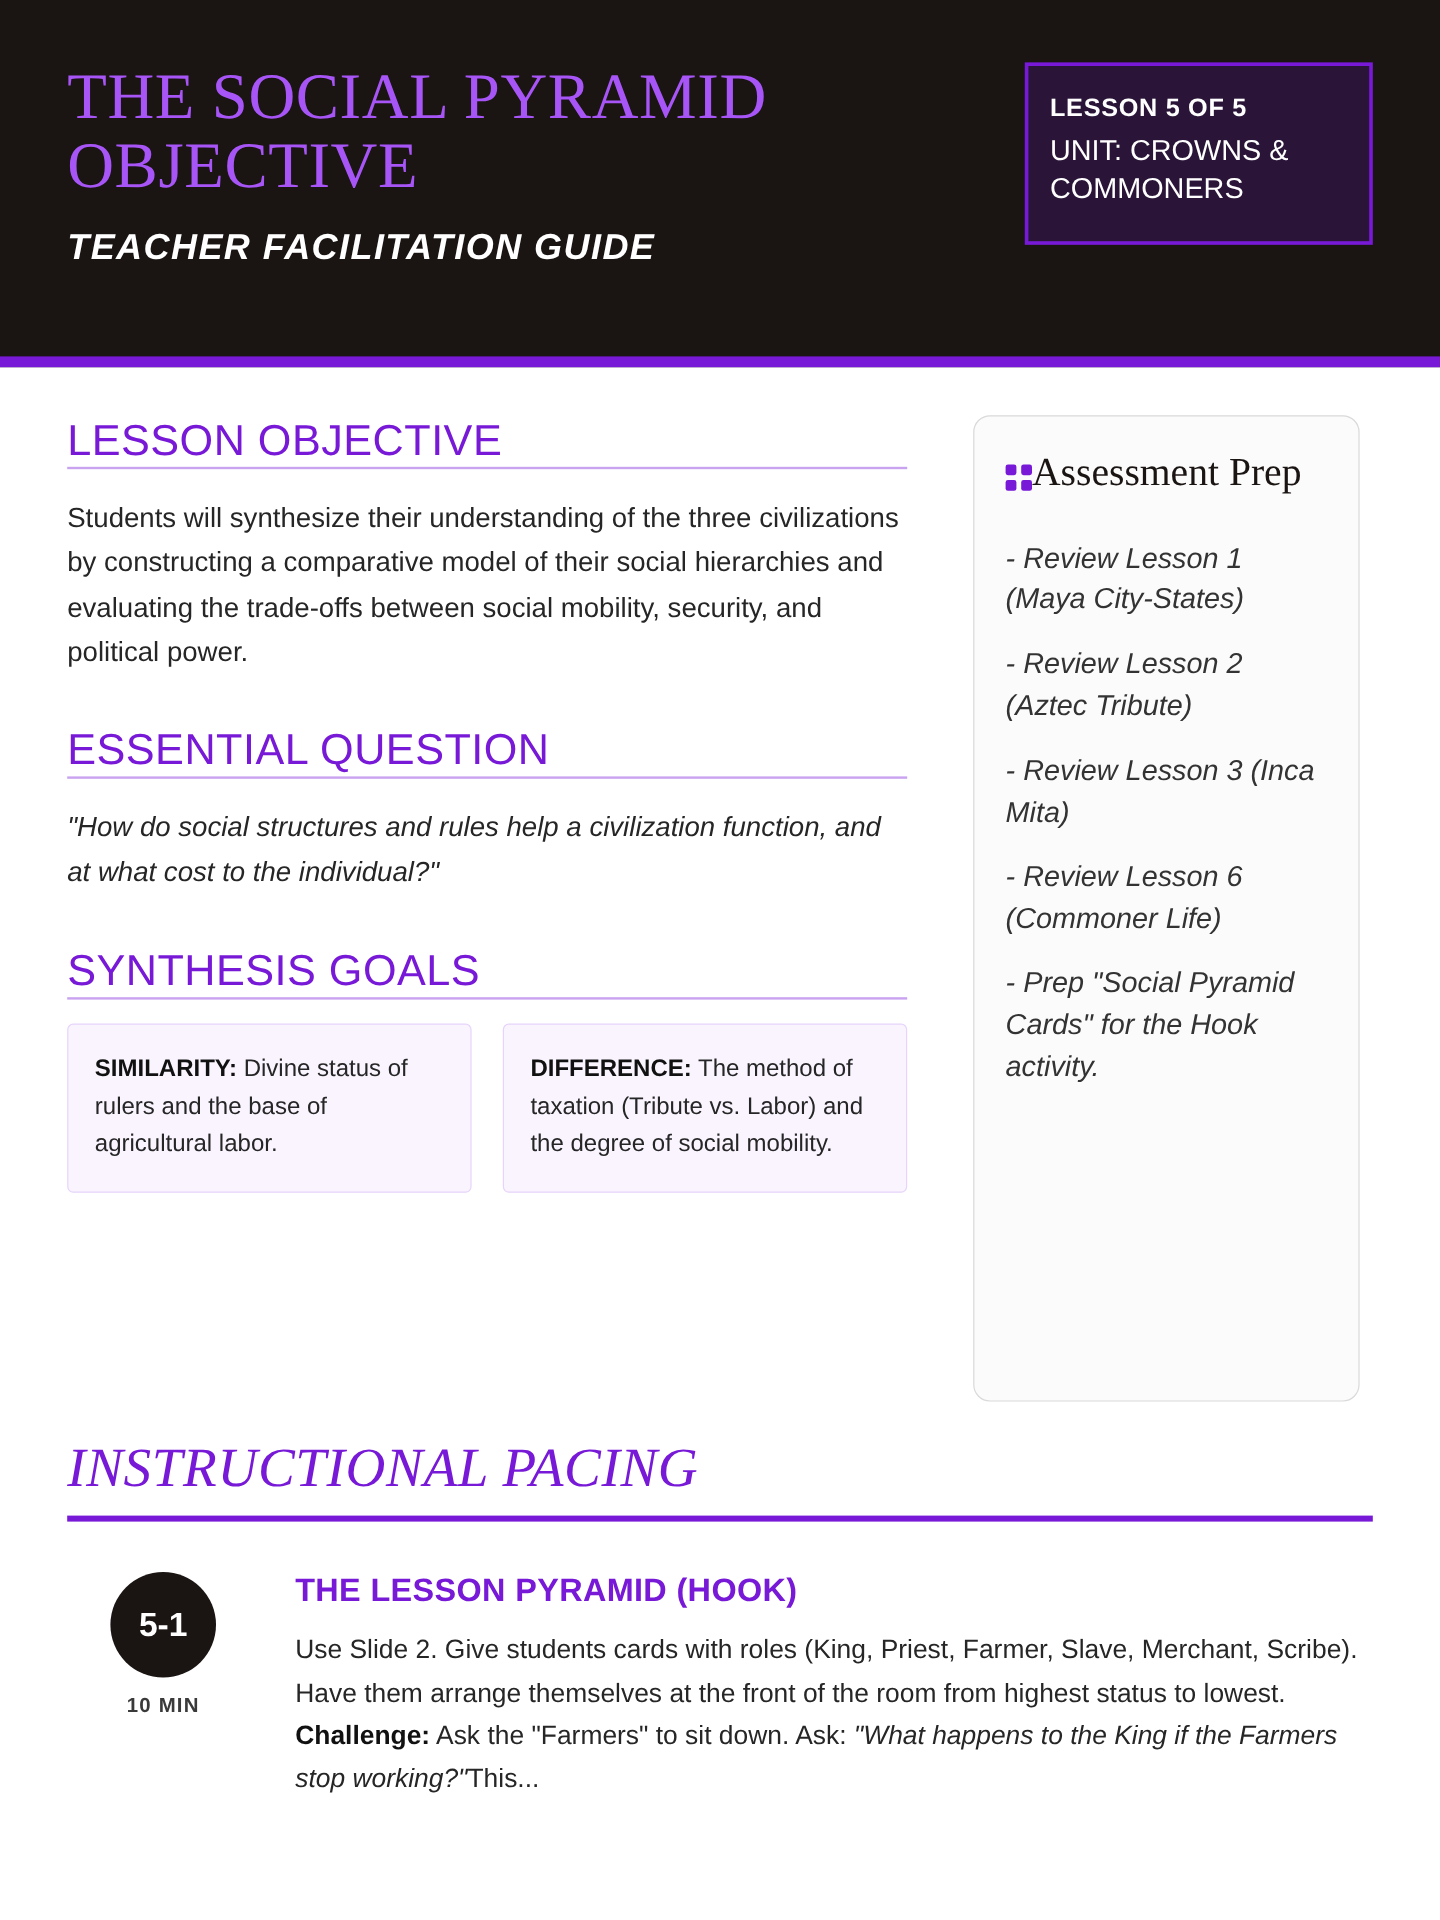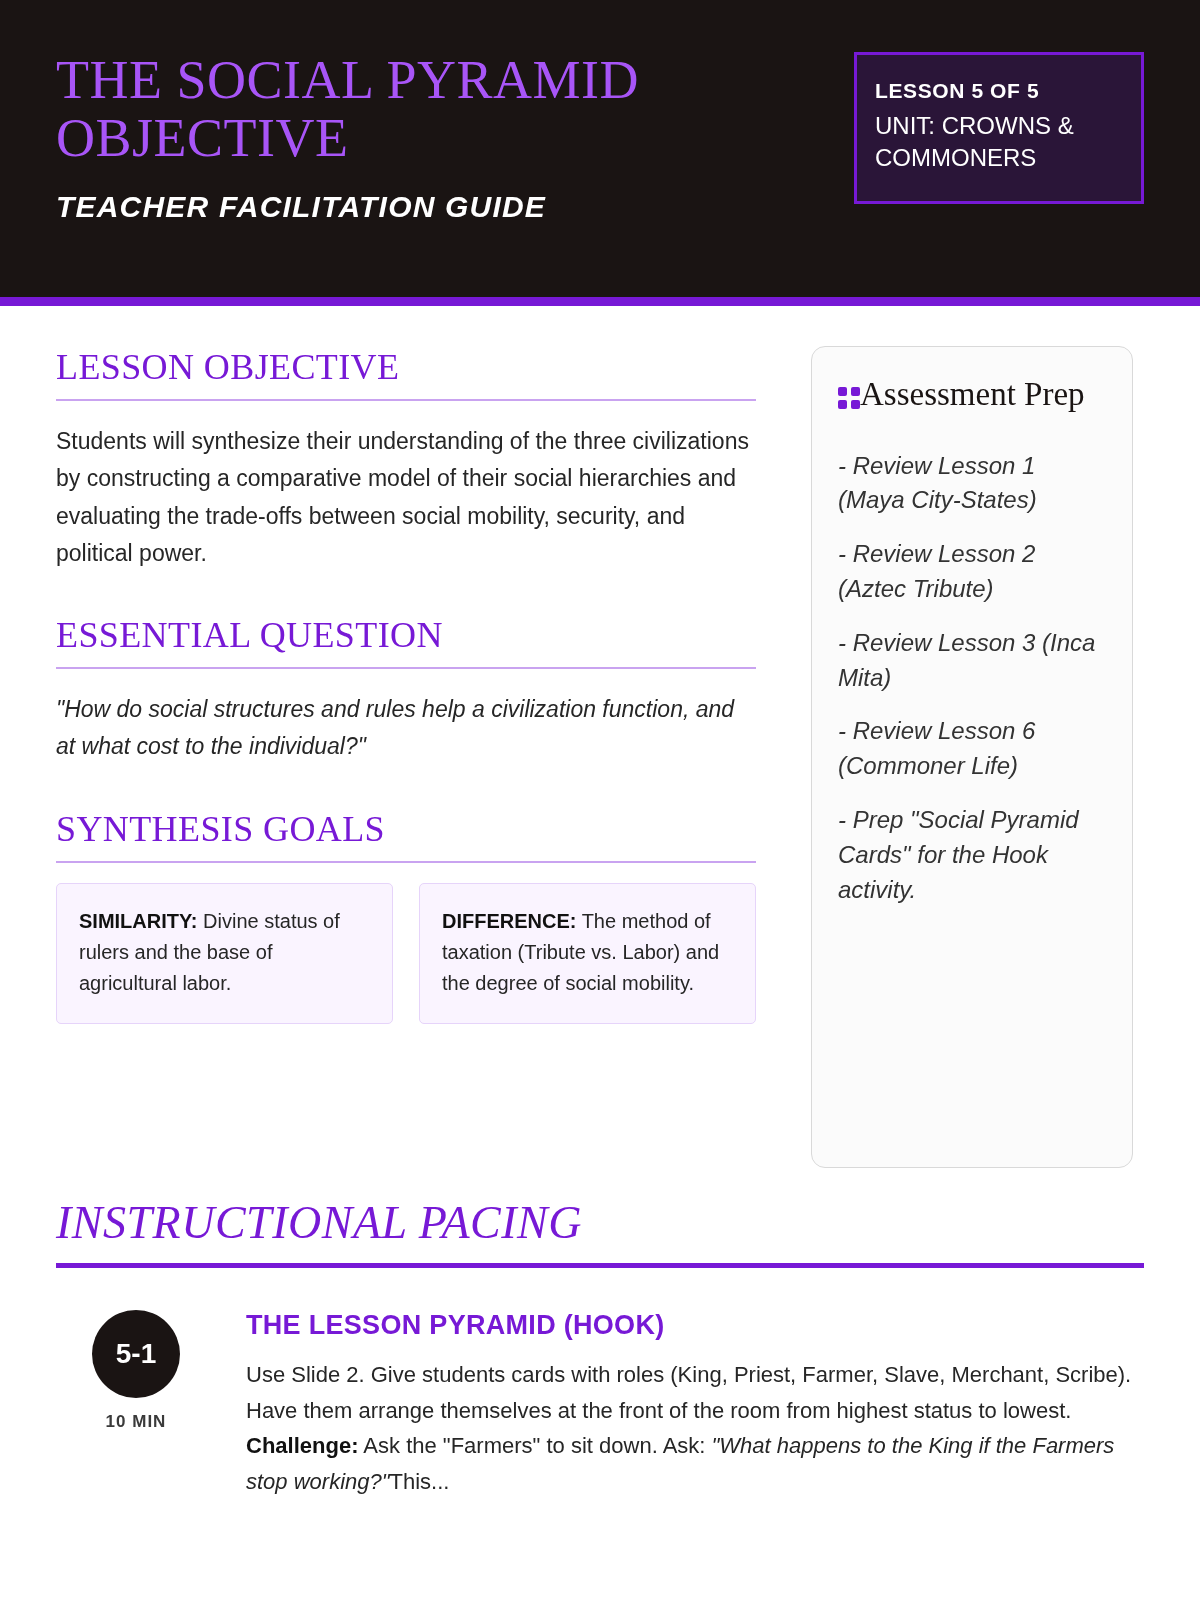--- a/index.html
+++ b/index.html
@@ -63,25 +63,25 @@
   
   .body-wrap {
     padding: 40px 56px 0 56px;
     display: flex;
     gap: 55px;
   }
   .col-main { width: 700px; }
   .col-side { width: 322px; }
 
   .sec-head {
-    font-family: Liberation Serif, serif;
+    font-family: Liberation Sans, sans-serif;
     font-size: 36px;
     color: #7719d6;
     letter-spacing: 0.4px;
-    padding-bottom: 11px;
+    padding-bottom: 1px;
     border-bottom: 2px solid #c9a3f0;
     margin-bottom: 22px;
   }
   .sec-head.tight { margin-bottom: 20px; }
   .body-text {
     font-size: 23px;
     line-height: 1.62;
     color: #262626;
   }
   .body-text.italic { font-style: italic; }

